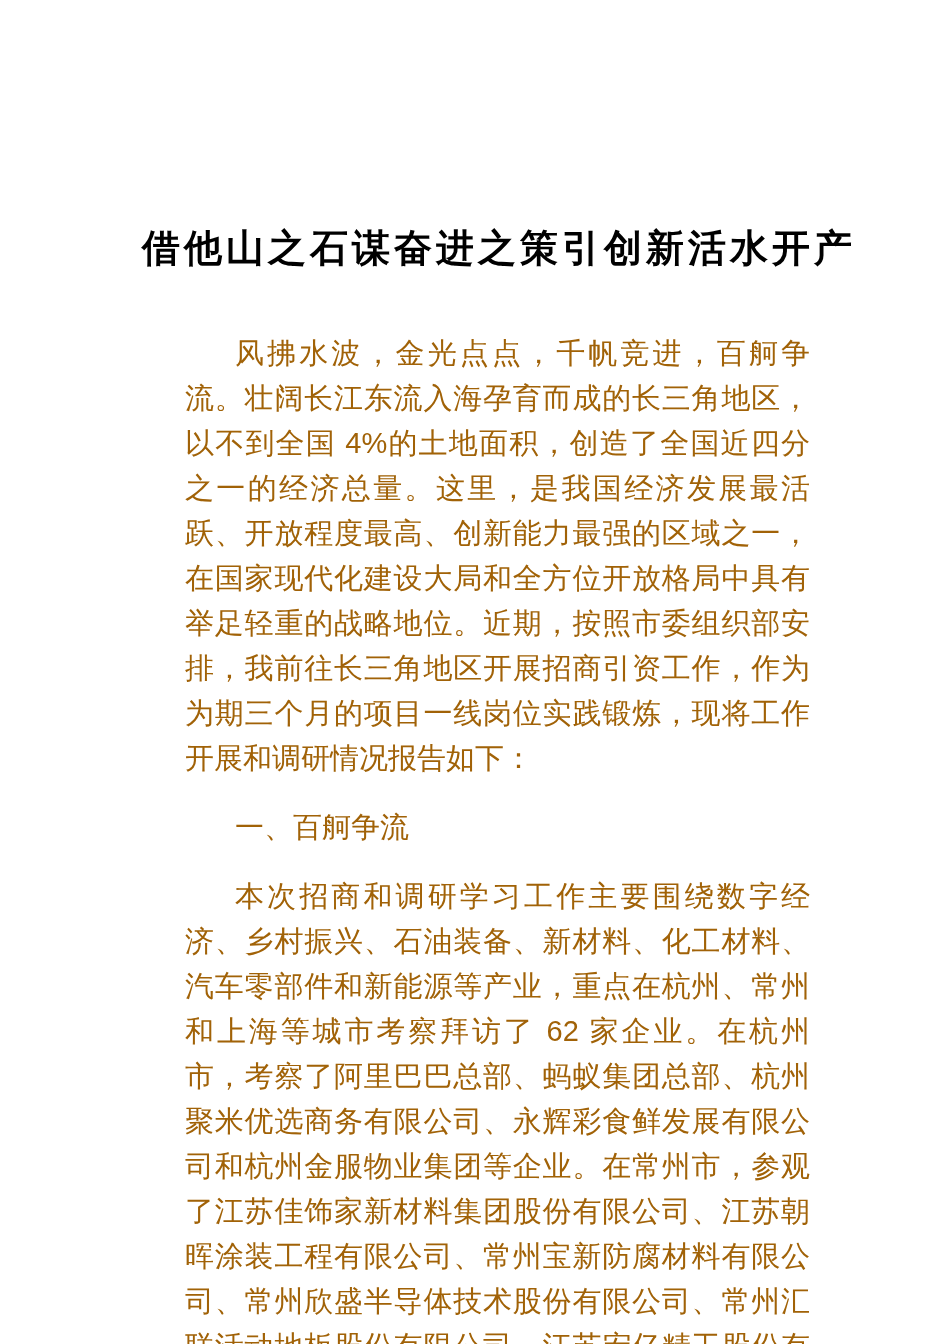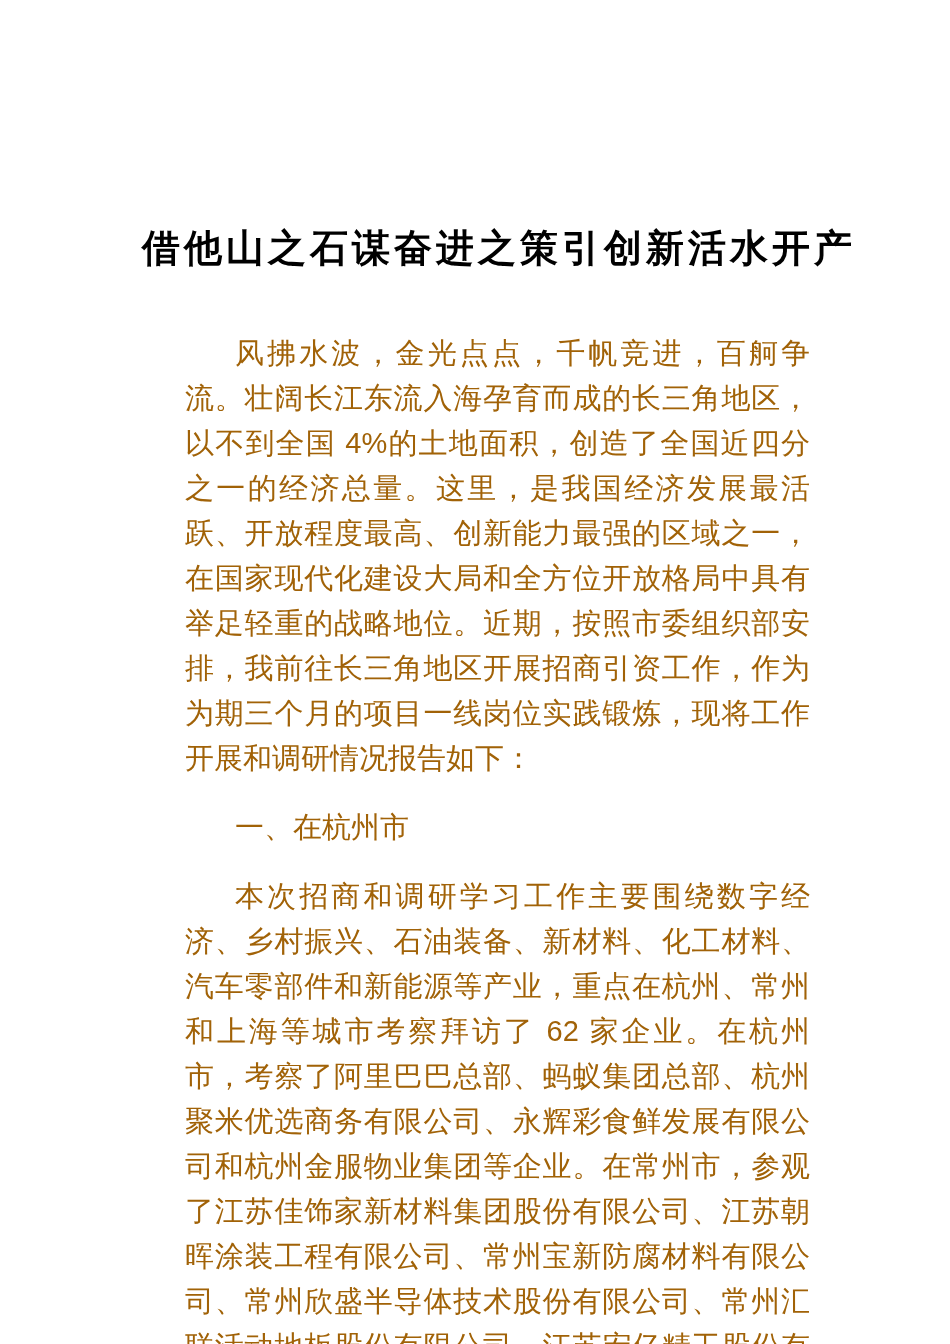--- a/index.html
+++ b/index.html
@@ -46,17 +46,17 @@
 <body>
 
 <div class="page">
 
   <h1 class="doc-title">
     <span class="title-line stretched">借他山之石谋奋进之策引创新活水开产</span>
   </h1>
 
   <div class="doc-body">
     <p>风拂水波，金光点点，千帆竞进，百舸争流。壮阔长江东流入海孕育而成的长三角地区，以不到全国 4%的土地面积，创造了全国近四分之一的经济总量。这里，是我国经济发展最活跃、开放程度最高、创新能力最强的区域之一，在国家现代化建设大局和全方位开放格局中具有举足轻重的战略地位。近期，按照市委组织部安排，我前往长三角地区开展招商引资工作，作为为期三个月的项目一线岗位实践锻炼，现将工作开展和调研情况报告如下：</p>
-    <p>一、在杭州市</p>
+    <p>一、百舸争流</p>
     <p>本次招商和调研学习工作主要围绕数字经济、乡村振兴、石油装备、新材料、化工材料、汽车零部件和新能源等产业，重点在杭州、常州和上海等城市考察拜访了 62 家企业。在杭州市，考察了阿里巴巴总部、蚂蚁集团总部、杭州聚米优选商务有限公司、永辉彩食鲜发展有限公司和杭州金服物业集团等企业。在常州市，参观了江苏佳饰家新材料集团股份有限公司、江苏朝晖涂装工程有限公司、常州宝新防腐材料有限公司、常州欣盛半导体技术股份有限公司、常州汇联活动地板股份有限公司、江苏宏亿精工股份有限公司等企业。在上海市，与上海奥达科股份有限公司深度对接洽谈，形成初步合作意</p>
   </div>
 
 </div>
 
 </body></html>

